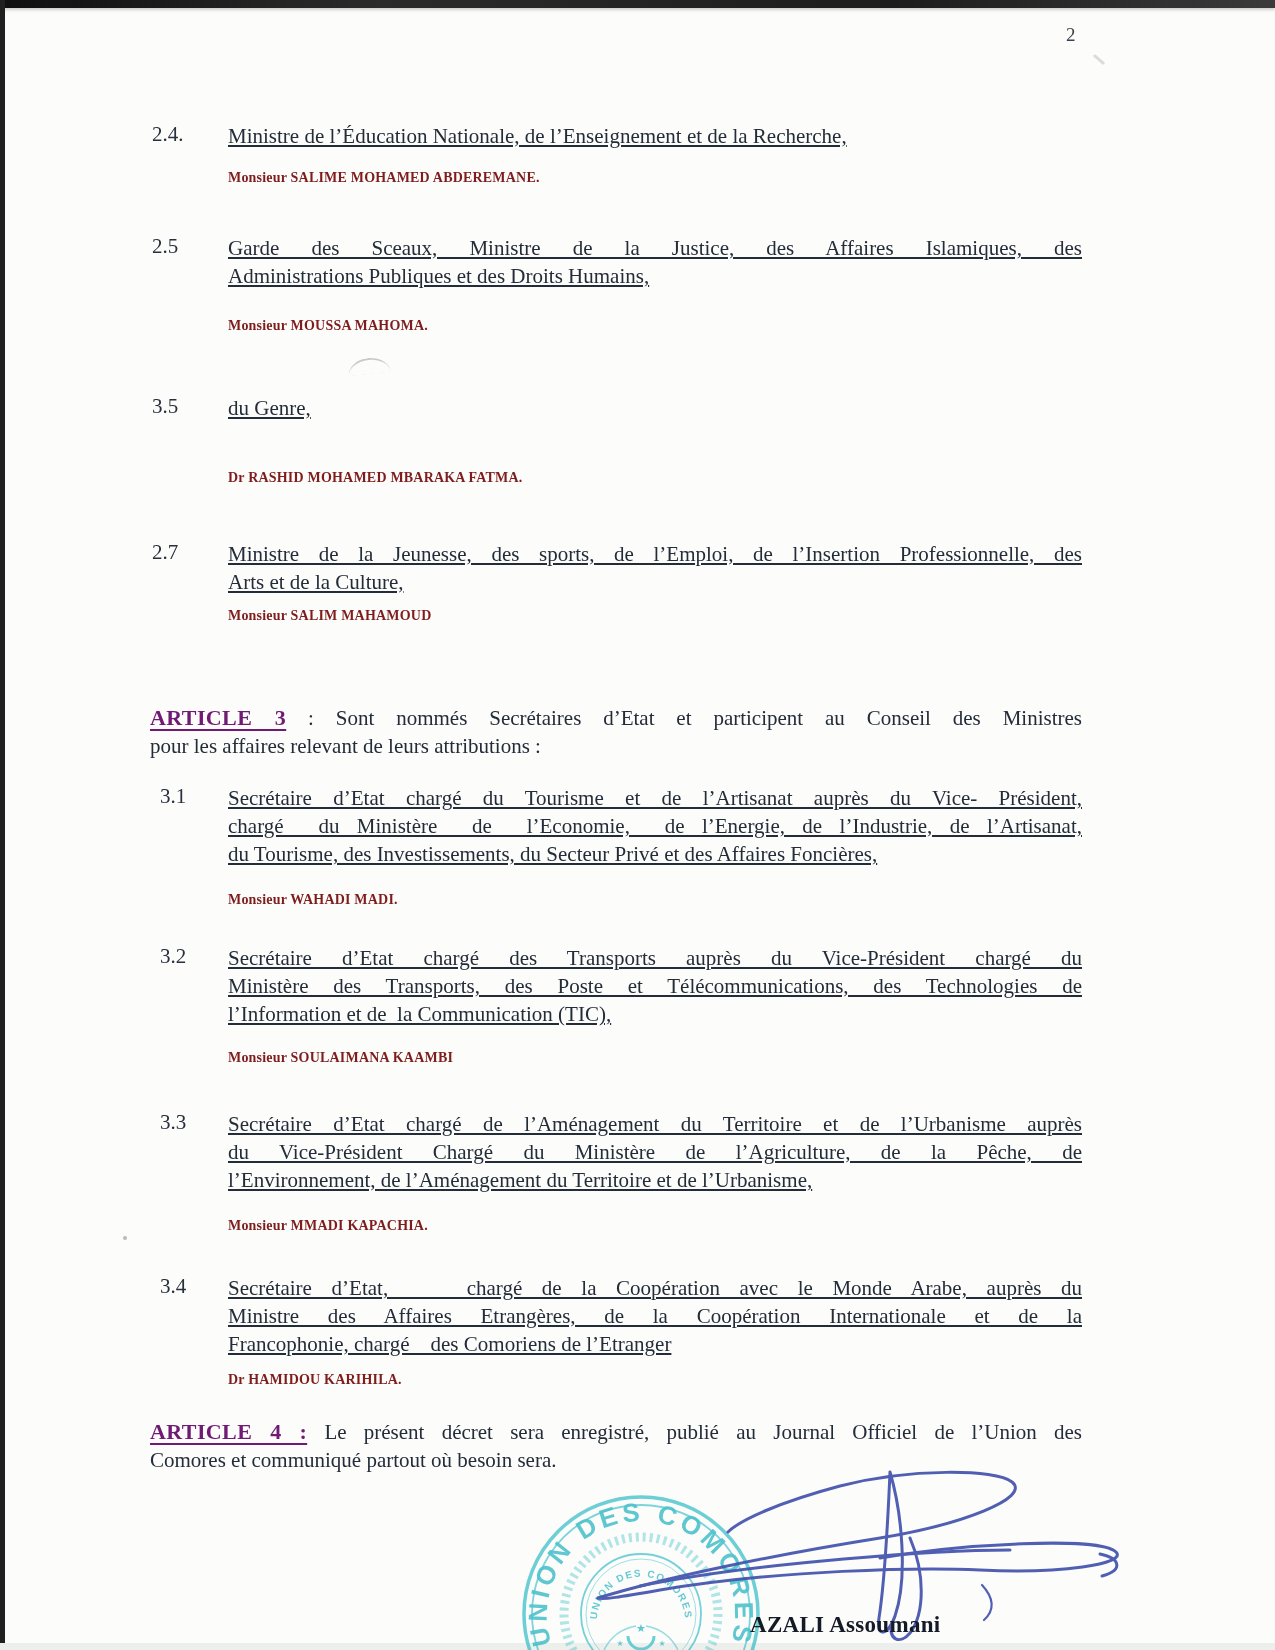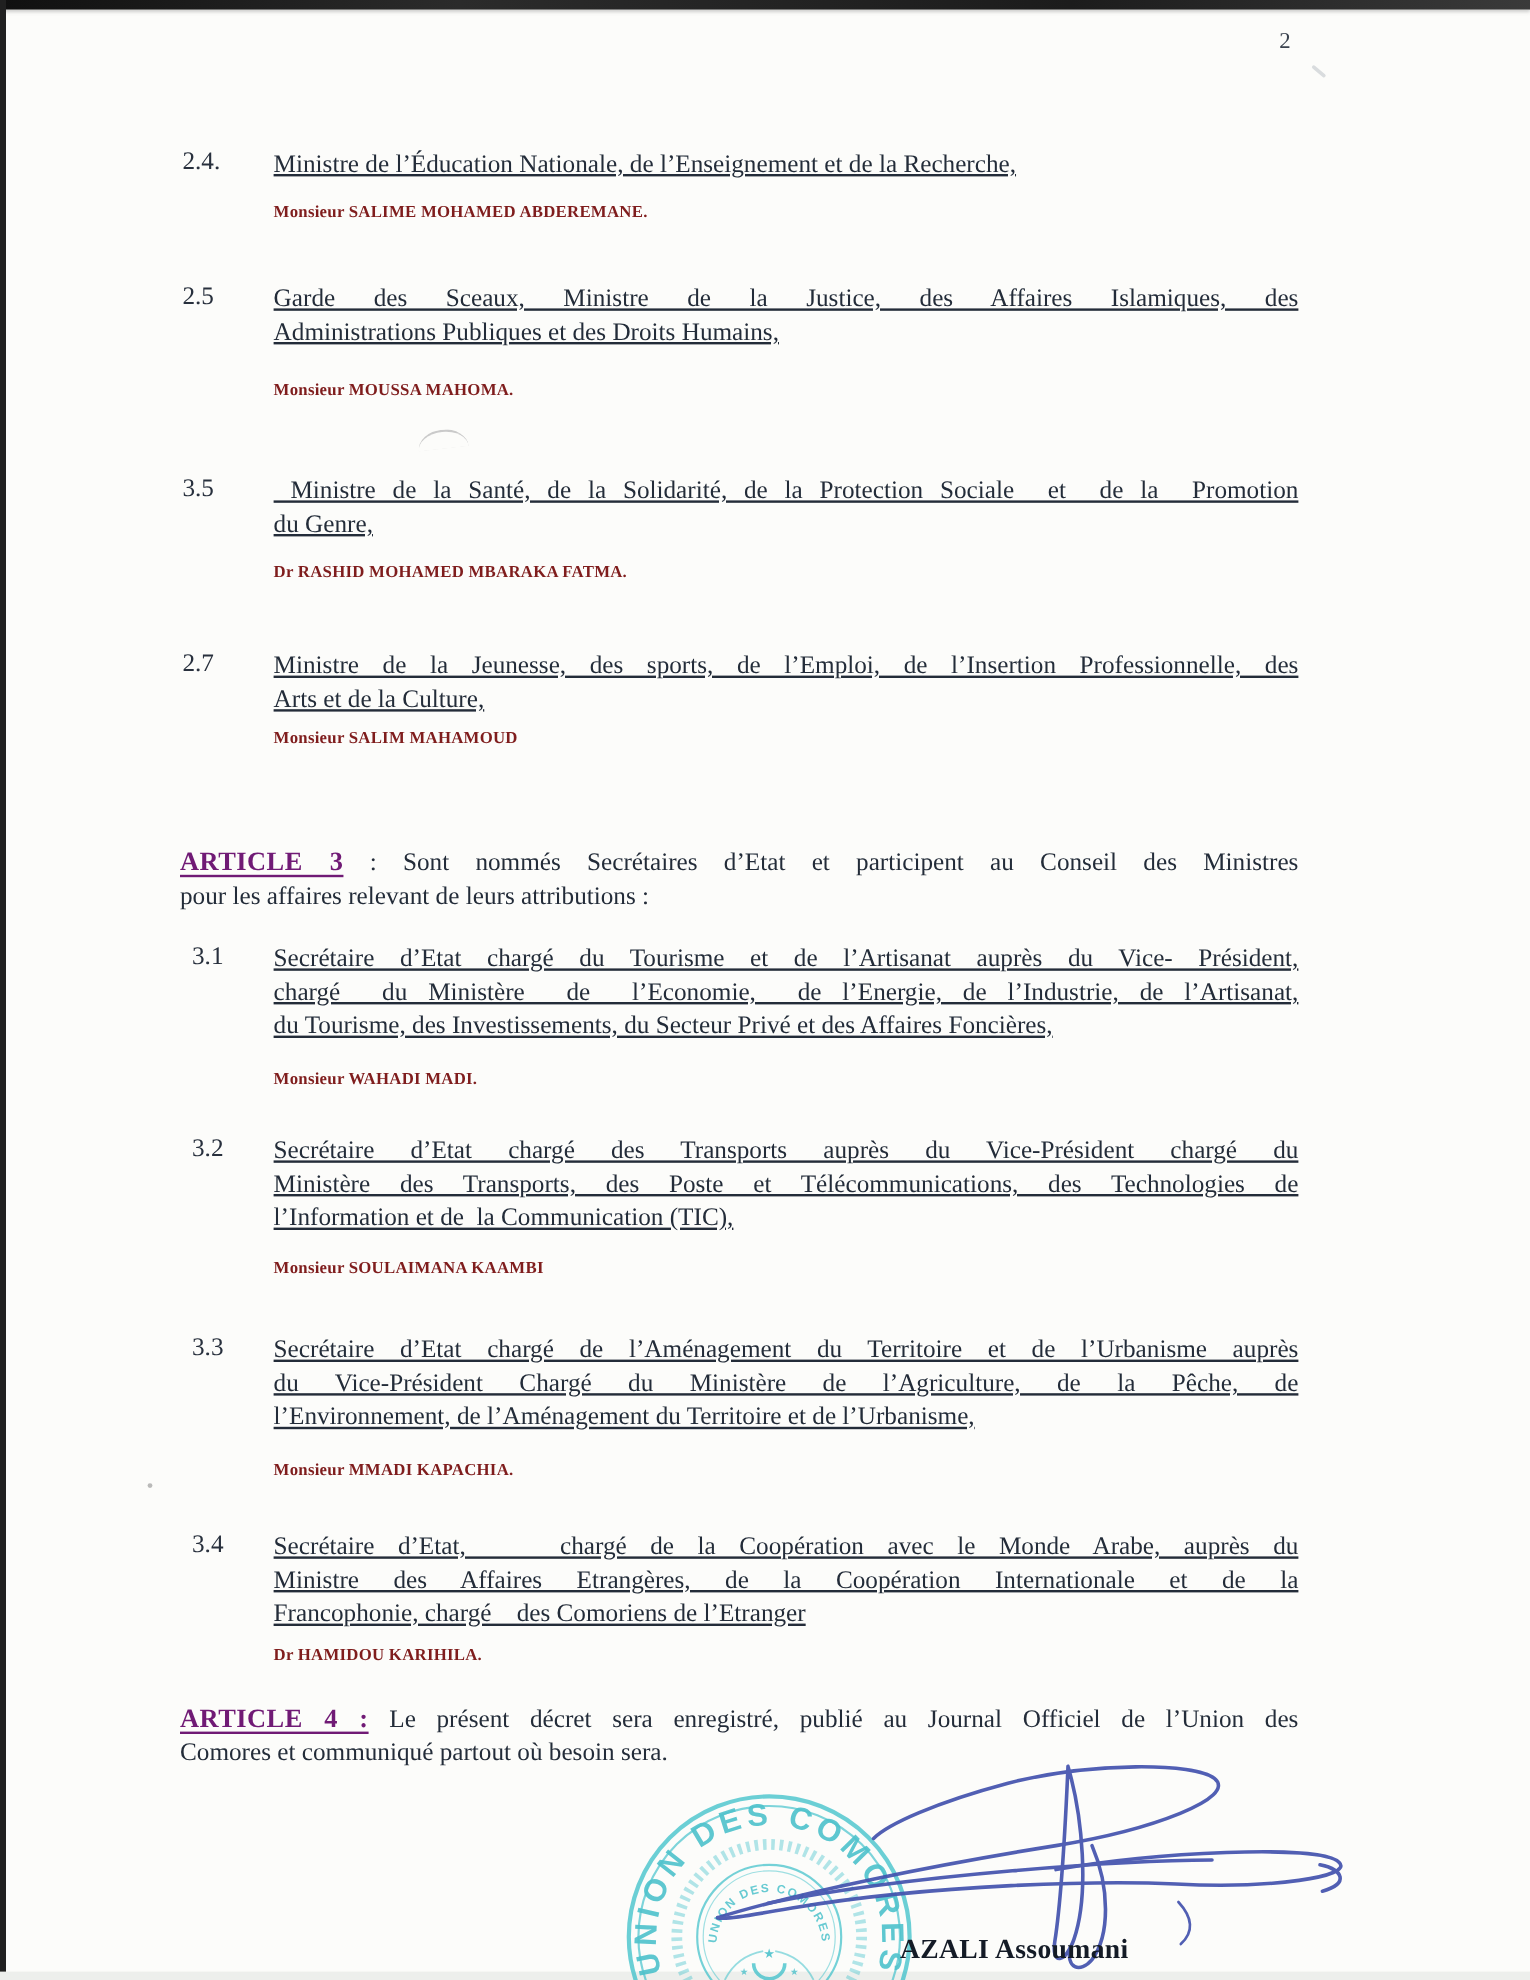--- a/index.html
+++ b/index.html
@@ -67,21 +67,20 @@
   <div class="body">
     <div class="ln">Garde des Sceaux, Ministre de la Justice, des Affaires Islamiques, des</div>
     <div class="ln last">Administrations Publiques et des Droits Humains,</div>
   </div>
 </div>
 <div class="name" style="top:318px">Monsieur MOUSSA MAHOMA.</div>
 
 <div class="item" style="top:394px">
   <span class="num num2">3.5</span>
   <div class="body">
-    <div class="ln">&nbsp;Ministre de la Santé, de la Solidarité, de la Protection Sociale&nbsp; et&nbsp; de la&nbsp; Promotion</div>
     <div class="ln last">du Genre,</div>
   </div>
 </div>
 <div class="name" style="top:470px">Dr RASHID MOHAMED MBARAKA FATMA.</div>
 
 <div class="item" style="top:540px">
   <span class="num num2">2.7</span>
   <div class="body">
     <div class="ln">Ministre de la Jeunesse, des sports, de l’Emploi, de l’Insertion Professionnelle, des</div>
     <div class="ln last">Arts et de la Culture,</div>

